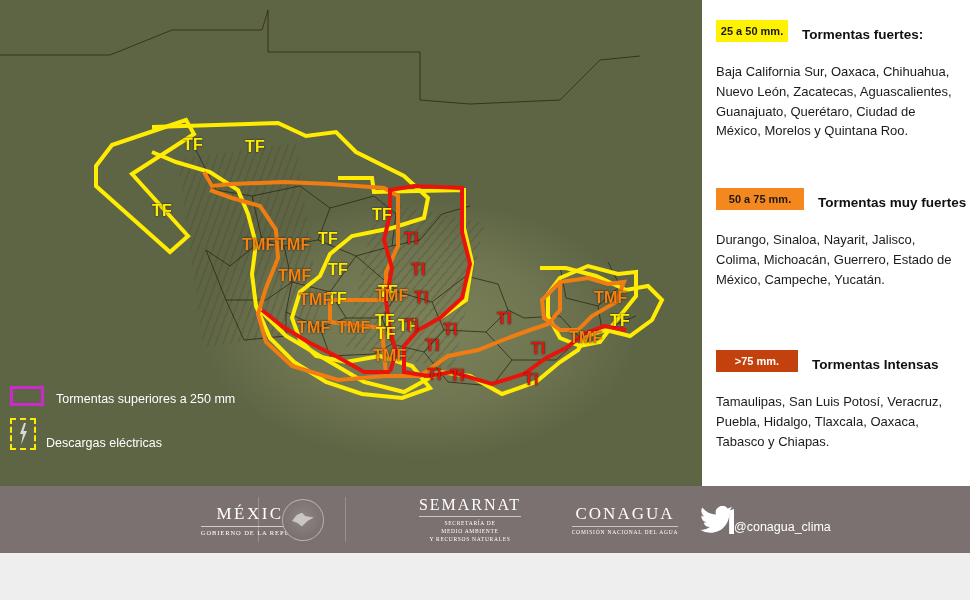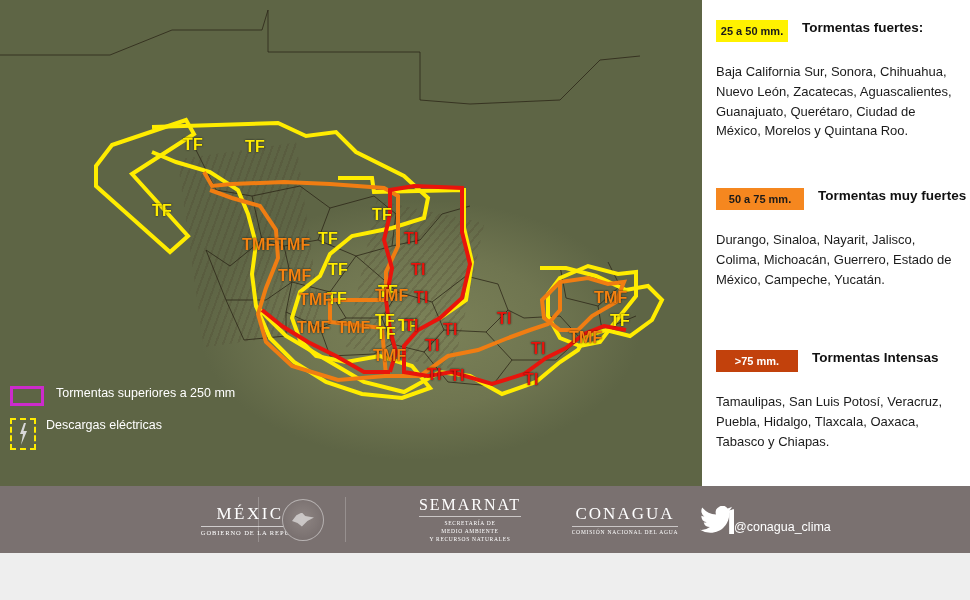--- a/index.html
+++ b/index.html
@@ -43,32 +43,32 @@
   .p-ti{stroke:#e8140c;stroke-width:4;}
 
   .mlabel{position:absolute;font-weight:bold;font-size:16px;line-height:1;
           letter-spacing:.2px;text-shadow:0 0 2px rgba(0,0,0,.85);}
   .l-tf{color:#ffec00;}
   .l-tmf{color:#f58210;}
   .l-ti{color:#e8140c;}
 
   
   #map-legend{position:absolute;left:10px;bottom:24px;color:#ffffff;font-size:12.5px;}
-  .mlg-row{display:flex;align-items:flex-start;margin-bottom:12px;}
+  .mlg-row{display:flex;align-items:flex-end;margin-bottom:12px;}
   .sw-magenta{width:34px;height:20px;border:3px solid #cc2bcc;box-sizing:border-box;margin-right:12px;}
   .sw-bolt{width:26px;height:32px;border:2px dashed #ffec00;box-sizing:border-box;
            margin-right:10px;display:flex;align-items:center;justify-content:center;}
   .sw-bolt svg{display:block;}
   .mlg-row span{white-space:nowrap;}
 
   
   #legend-panel{position:absolute;left:702px;top:0;width:268px;height:486px;
                 background:#ffffff;box-sizing:border-box;padding:0;}
   .leg-block{position:absolute;left:0;width:268px;}
-  .leg-head{display:flex;align-items:flex-start;gap:14px;padding-left:14px;}
+  .leg-head{display:flex;align-items:flex-end;gap:14px;padding-left:14px;}
   .chip{display:inline-block;color:#1a1a1a;font-size:11px;font-weight:bold;
         text-align:center;padding:5px 0;box-sizing:border-box;}
   .chip-y{background:#fff200;width:72px;}
   .chip-o{background:#f5871f;width:88px;}
   .chip-r{background:#c2410c;color:#ffffff;width:82px;}
   .leg-title{font-size:13.5px;font-weight:bold;color:#111;white-space:nowrap;}
   .leg-body{padding:0 12px 0 14px;font-size:13px;line-height:1.52;color:#1b1b1b;}
 
   
   #footer{position:absolute;left:0;top:486px;width:970px;height:67px;background:#7a7170;}
@@ -222,21 +222,21 @@
     </div>
   </div>
 
   <div id="legend-panel">
 
     <div class="leg-block" style="top:20px">
       <div class="leg-head">
         <span class="chip chip-y">25 a 50 mm.</span>
         <span class="leg-title">Tormentas fuertes:</span>
       </div>
-      <div class="leg-body" style="margin-top:20px">Baja California Sur, Sonora, Chihuahua, Nuevo León, Zacatecas, Aguascalientes, Guanajuato, Querétaro, Ciudad de México, Morelos y Quintana Roo.</div>
+      <div class="leg-body" style="margin-top:20px">Baja California Sur, Oaxaca, Chihuahua, Nuevo León, Zacatecas, Aguascalientes, Guanajuato, Querétaro, Ciudad de México, Morelos y Quintana Roo.</div>
     </div>
 
     <div class="leg-block" style="top:188px">
       <div class="leg-head">
         <span class="chip chip-o">50 a 75 mm.</span>
         <span class="leg-title">Tormentas muy fuertes</span>
       </div>
       <div class="leg-body" style="margin-top:20px">Durango, Sinaloa, Nayarit, Jalisco, Colima, Michoacán, Guerrero, Estado de México, Campeche, Yucatán.</div>
     </div>
 

